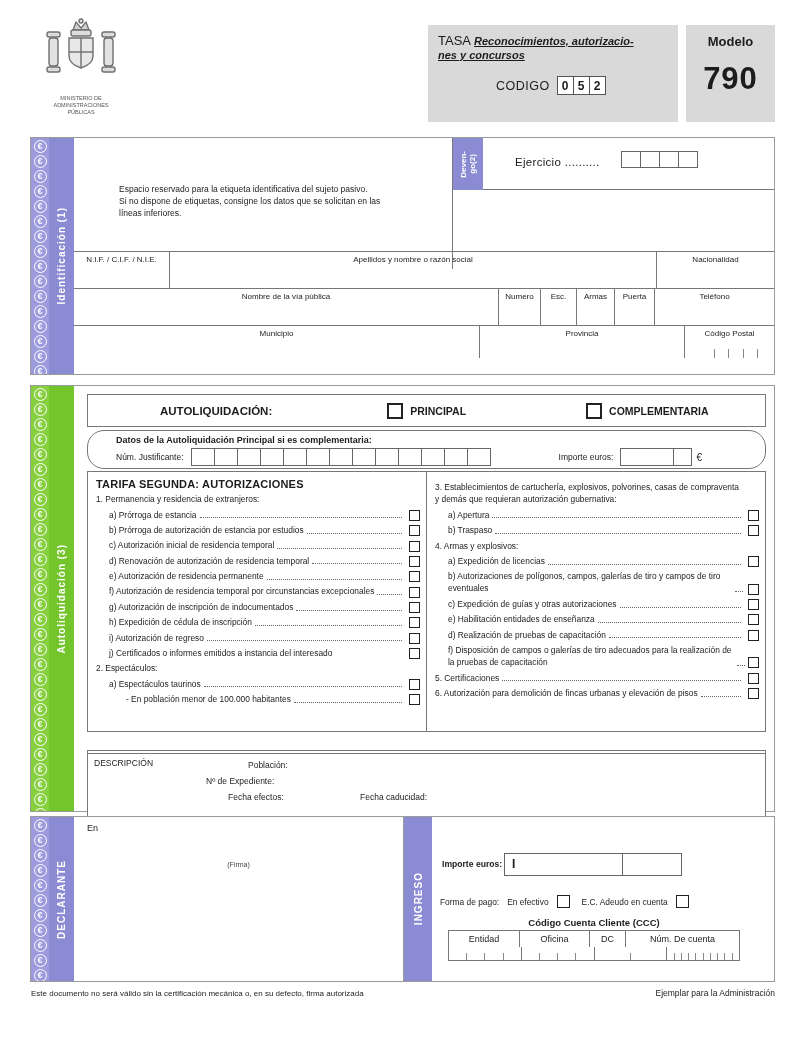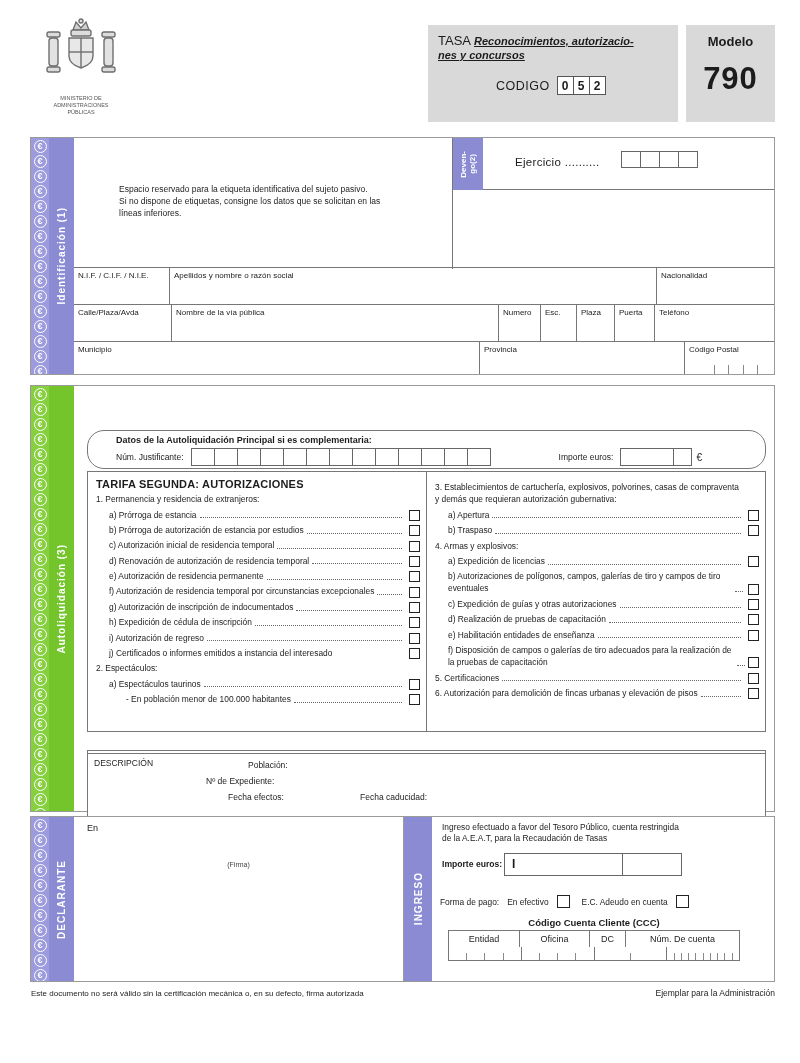--- a/index.html
+++ b/index.html
@@ -49,21 +49,21 @@
   .devengo-area { position:absolute; left:378px; right:0; top:0; height:131px; border-left:1px solid #777; }
   .dev-row { height:52px; border-bottom:1px solid #777; position:relative; }
   .devengo-box { position:absolute; left:0; top:0; width:30px; height:52px; display:flex;
                  align-items:center; justify-content:center; }
   .devengo-box .vtext { font-size:8px; letter-spacing:0; line-height:1.15; }
   .ejercicio { position:absolute; left:62px; top:18px; font-size:11.5px; letter-spacing:0.3px; }
   .ej-cells { position:absolute; left:168px; top:13px; }
   .cells { display:flex; }
   .cell { width:20px; height:17px; background:#fff; border:1px solid #666; }
   .cells .cell + .cell { margin-left:-1px; }
-  .ident-rows { position:absolute; left:0; right:0; bottom:0; }
+  .ident-rows { position:absolute; left:0; right:0; bottom:16px;text-align:center; }
   .irow { display:flex; border-top:1px solid #777; }
   .icell { border-left:1px solid #777; padding:3px 4px; font-size:8px; position:relative; }
   .icell:first-child { border-left:none; }
   .r1 { height:37px; } .r2 { height:37px; } .r3 { height:33px; }
   .cp-ticks { position:absolute; right:3px; bottom:0; width:70px; display:flex; height:10px; }
   .tick { flex:1; border-left:1px solid #888; height:9px; align-self:flex-end; }
   .tickgroup { display:flex; flex:1; }
   .cp-ticks .tick:first-child { border-left:none; }
 
   
@@ -224,25 +224,24 @@
             </span>
         </div>
       </div>
       <div class="ident-rows">
         <div class="irow r1">
           <div class="icell" style="width:95px">N.I.F. / C.I.F. / N.I.E.</div>
           <div class="icell" style="flex:1">Apellidos y nombre o razón social</div>
           <div class="icell" style="width:118px">Nacionalidad</div>
         </div>
         <div class="irow r2">
-          <div class="icell" style="width:97px">Calle/Plaza/Avda</div>
           <div class="icell" style="flex:1">Nombre de la vía pública</div>
           <div class="icell" style="width:42px">Numero</div>
           <div class="icell" style="width:36px">Esc.</div>
-          <div class="icell" style="width:38px">Plaza</div>
+          <div class="icell" style="width:38px">Armas</div>
           <div class="icell" style="width:40px">Puerta</div>
           <div class="icell" style="width:120px">Teléfono</div>
         </div>
         <div class="irow r3">
           <div class="icell" style="flex:1">Municipio</div>
           <div class="icell" style="width:205px">Provincia</div>
           <div class="icell" style="width:90px">
             <span>Código Postal</span>
             <span class="cp-ticks">
                 <span class="tick"></span>
@@ -286,20 +285,31 @@
         <span class="euro">€</span>
         <span class="euro">€</span>
         <span class="euro">€</span>
         <span class="euro">€</span>
         <span class="euro">€</span>
       </div>
     <div class="label-strip grn2">
       <span class="vtext">Autoliquidación (3)</span>
     </div>
     <div class="auto-content">
+      <div class="inbox box-a">
+        <span class="autoliq-title">AUTOLIQUIDACIÓN:</span>
+        <span class="opt1">
+          <span class="cbx-big"></span>
+          <span class="opt-label">PRINCIPAL</span>
+        </span>
+        <span class="opt2">
+          <span class="cbx-big"></span>
+          <span class="opt-label">COMPLEMENTARIA</span>
+        </span>
+      </div>
 
       <div class="inbox box-b">
         <div class="datos-label">Datos de la Autoliquidación Principal si es complementaria:</div>
         <div class="datos-row">
           <span class="njust-label">Núm. Justificante:</span>
           <span class="cells">
               <span class="cell jcell"></span>
               <span class="cell jcell"></span>
               <span class="cell jcell"></span>
               <span class="cell jcell"></span>
@@ -457,28 +467,28 @@
                 </span>
               </div>
               <div class="titem lvl1">
                 <span class="t">c) Expedición de guías y otras autorizaciones</span>
                 <span class="leader"></span>
                 <span class="cbslot">
                   <span class="cbx"></span>
                 </span>
               </div>
               <div class="titem lvl1">
+                <span class="t">e) Habilitación entidades de enseñanza</span>
+                <span class="leader"></span>
+                <span class="cbslot">
+                  <span class="cbx"></span>
+                </span>
+              </div>
+              <div class="titem lvl1">
                 <span class="t">d) Realización de pruebas de capacitación</span>
-                <span class="leader"></span>
-                <span class="cbslot">
-                  <span class="cbx"></span>
-                </span>
-              </div>
-              <div class="titem lvl1">
-                <span class="t">e) Habilitación entidades de enseñanza</span>
                 <span class="leader"></span>
                 <span class="cbslot">
                   <span class="cbx"></span>
                 </span>
               </div>
               <div class="titem lvl1">
                 <span class="t">f) Disposición de campos o galerías de tiro adecuados para la realización de la pruebas de capacitación</span>
                 <span class="leader"></span>
                 <span class="cbslot">
                   <span class="cbx"></span>
@@ -534,22 +544,20 @@
       <span class="vtext">DECLARANTE</span>
     </div>
     <div class="decl-content">
       <span class="en-label">En</span>
       <div class="firma">(Firma)</div>
     </div>
     <div class="ingreso-strip lav2">
       <span class="vtext">INGRESO</span>
     </div>
     <div class="ingreso-content">
-      <div class="ing-text">Ingreso efectuado a favor del Tesoro Público, cuenta restringida
-de la A.E.A.T, para la Recaudación de Tasas</div>
       <span class="ing-imp-label">Importe euros:</span>
       <span class="ing-imp-box">
         <span class="mark">I</span>
         <span class="dec"></span>
       </span>
       <div class="forma-row">
         <span>Forma de pago:</span>
         <span style="margin-left:8px">En efectivo</span>
         <span class="cbx-med" style="margin-left:8px"></span>
         <span style="margin-left:12px">E.C. Adeudo en cuenta</span>

